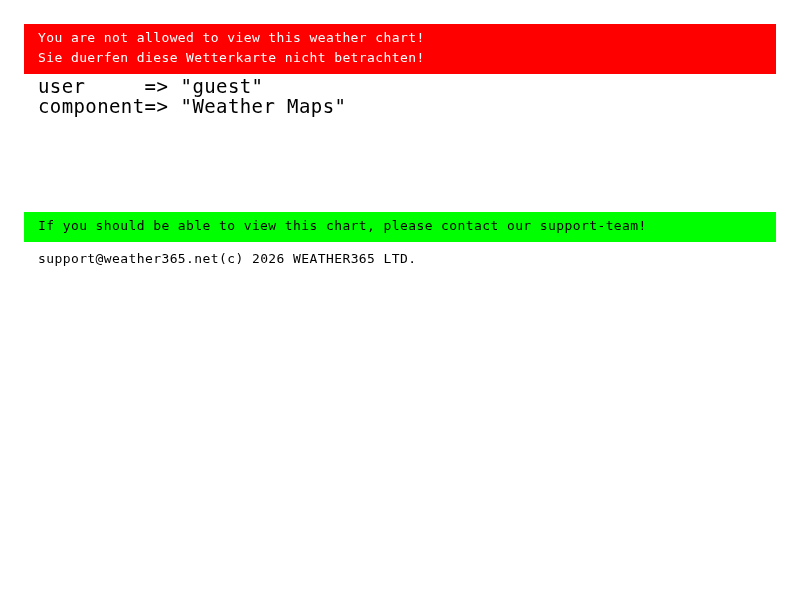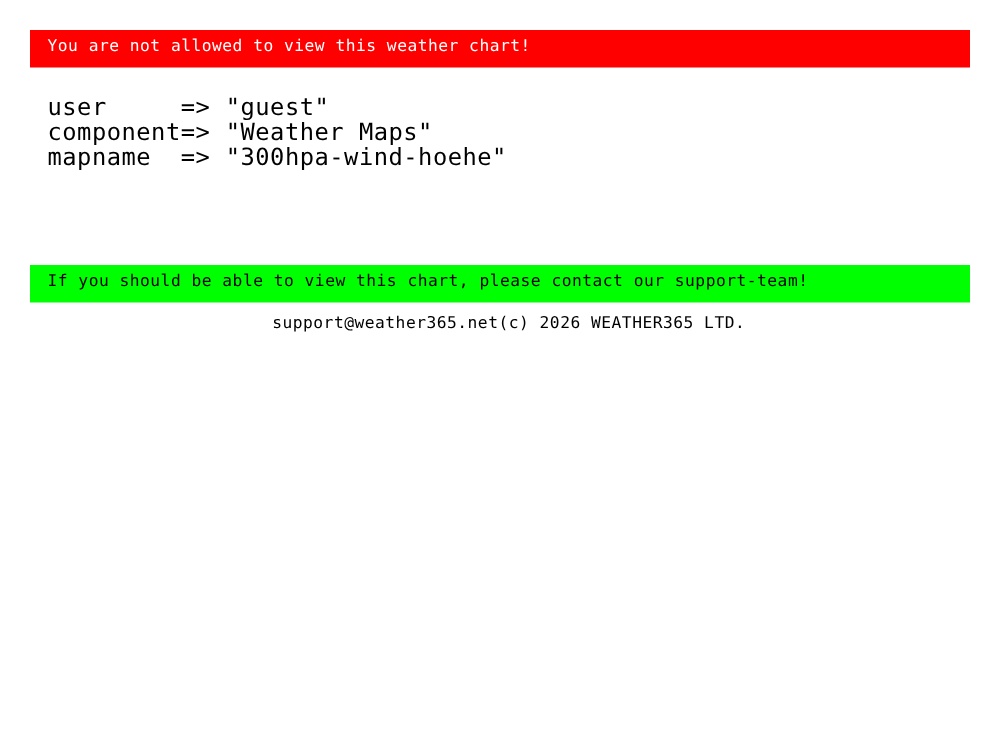--- a/index.html
+++ b/index.html
@@ -65,55 +65,51 @@
   }
   .params td.arrow {
     width: 36px;
   }
   .footer {
     position: absolute;
     top: 251px;
     left: 38px;
     width: 738px;
     display: flex;
-    justify-content: center;
+    justify-content: flex-start;
     font-size: 13px;
     letter-spacing: 0.4px;
     white-space: nowrap;
   }
   a.mail {
     color: #000000;
     text-decoration: none;
   }
 </style>
 </head>
 <body>
 
 <div class="page">
 
   <div class="banner banner-error">
     <span class="banner-line">You are not allowed to view this weather chart!</span>
+    <span class="banner-line">Sie duerfen diese Wetterkarte nicht betrachten!</span>
   </div>
 
   <table class="params">
     <tbody>
       <tr>
         <td class="key">user</td>
         <td class="arrow">=&gt;</td>
         <td class="value">"guest"</td>
       </tr>
       <tr>
         <td class="key">component</td>
         <td class="arrow">=&gt;</td>
         <td class="value">"Weather Maps"</td>
-      </tr>
-      <tr>
-        <td class="key">mapname</td>
-        <td class="arrow">=&gt;</td>
-        <td class="value">"300hpa-wind-hoehe"</td>
       </tr>
     </tbody>
   </table>
 
   <div class="banner banner-info">
     <span class="banner-line">If you should be able to view this chart, please contact our support-team!</span>
   </div>
 
   <div class="footer">
     <a class="mail" href="#">support@weather365.net</a>

